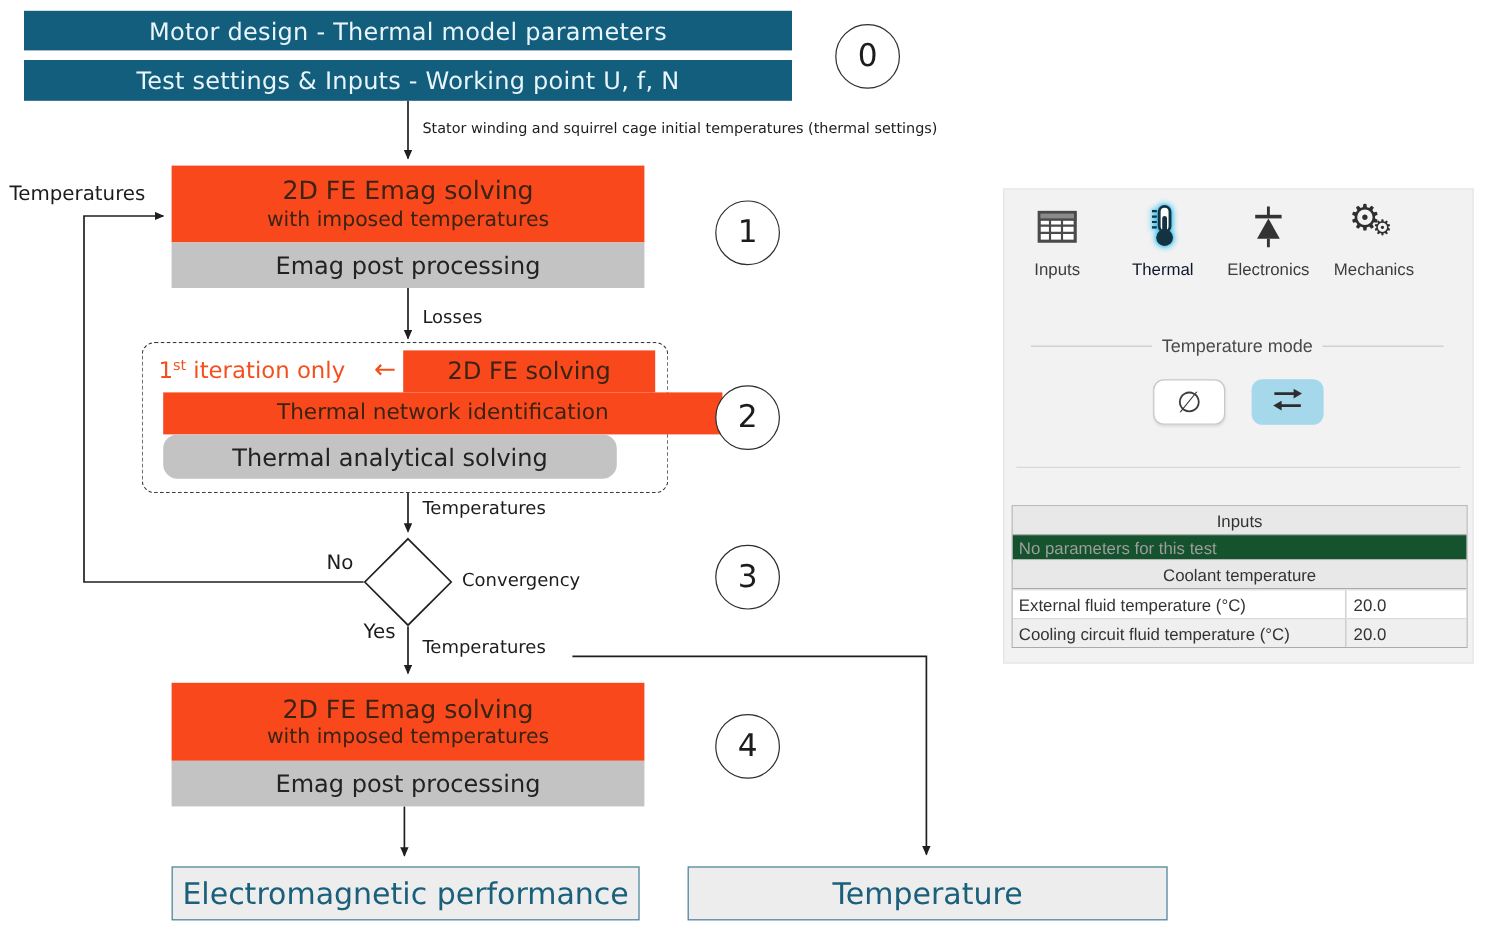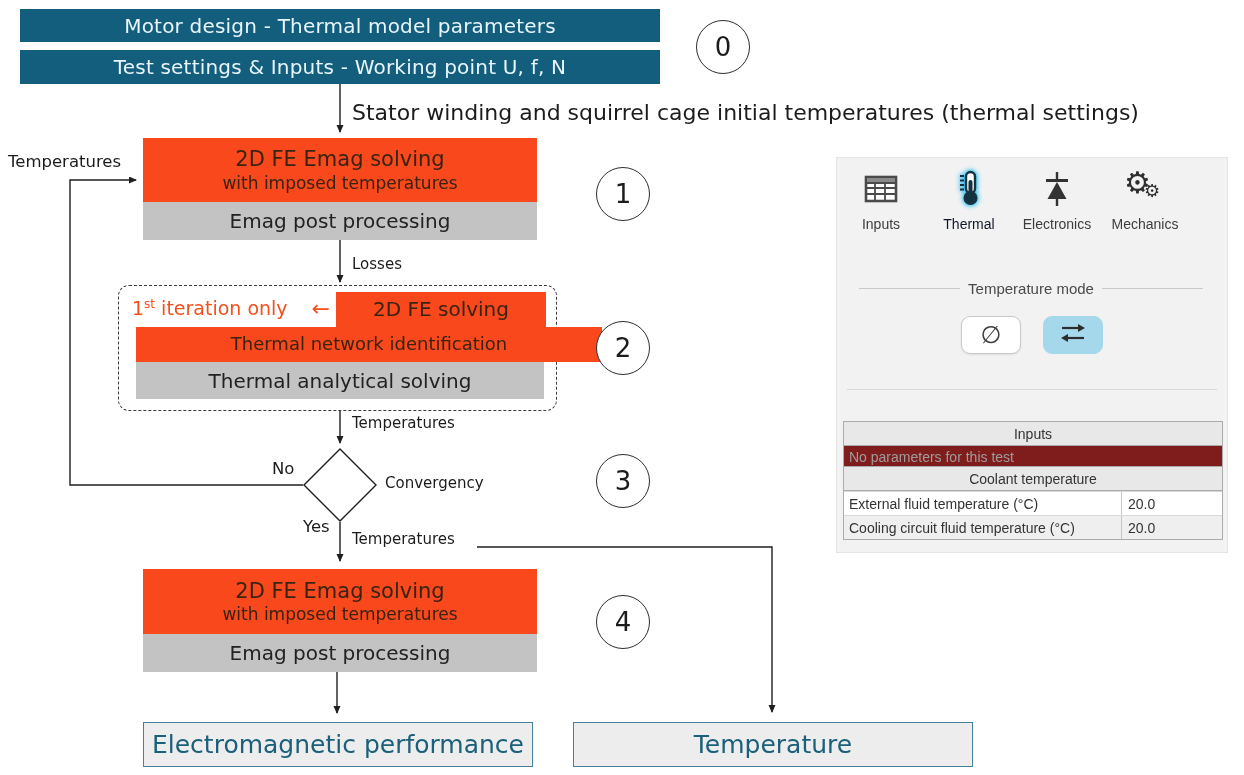--- a/index.html
+++ b/index.html
@@ -32,21 +32,21 @@
   .modebtn{position:absolute;width:58px;height:36px;border-radius:9px;display:flex;align-items:center;justify-content:center;cursor:pointer;}
   .modebtn.off{background:#ffffff;border:1px solid #c8c8c8;box-shadow:0 1px 2px rgba(0,0,0,.08);font-size:24px;color:#3d3d3d;}
   .modebtn.on{background:#a6d8ec;border:1px solid #a6d8ec;}
   .sep2{position:absolute;left:10px;right:10px;top:231px;height:1px;background:#d8d8d8;}
   .ptable{position:absolute;left:6px;width:378px;border:1px solid #ababab;background:#fff;font-size:14px;}
   .pthead{height:23px;background:#e8e8e8;border-bottom:1px solid #ababab;display:flex;align-items:center;justify-content:center;color:#333;}
   .ptrow{display:flex;height:23px;align-items:center;border-top:1px solid #d9d9d9;}
   .ptrow:first-of-type{border-top:none;}
   .ptrow .lcell{width:272px;padding-left:5px;border-right:1px solid #c6c6c6;height:100%;display:flex;align-items:center;color:#333;}
   .ptrow .vcell{flex:1;padding-left:6px;height:100%;display:flex;align-items:center;color:#333;}
-  .emptyrow{height:22px;background:#7f1d1d;color:#9d9d9d;display:flex;align-items:center;padding-left:5px;}
+  .emptyrow{height:22px;background:#14532d;color:#9d9d9d;display:flex;align-items:center;padding-left:5px;}
   .gearwrap{position:relative;width:42px;height:40px;font-family:"DejaVu Sans",sans-serif;color:#2f2f2f;}
   .gearbig{position:absolute;left:0;top:-6px;font-size:30px;}
   .gearsmall{position:absolute;left:20px;top:9px;font-size:18px;}
 </style>
 </head>
 <body>
 
 <div id="stage">
 
   <svg class="abs" style="left:0;top:0;pointer-events:none;" width="1244" height="775" viewBox="0 0 1244 775">
@@ -64,21 +64,21 @@
       <path d="M303,485 H70 V180 H136" marker-end="url(#arw)"></path>
       <path d="M477,547 H772 V712" marker-end="url(#arw)"></path>
       <polygon points="340,449 376,485 340,521 304,485" fill="#ffffff"></polygon>
     </g>
   </svg>
 
   <div class="abs tealbar" style="left:20px;top:9px;width:640px;height:33px;">Motor design - Thermal model parameters</div>
   <div class="abs tealbar" style="left:20px;top:50px;width:640px;height:34px;">Test settings &amp; Inputs - Working point U, f, N</div>
   <div class="abs circle" style="left:696px;top:20px;">0</div>
 
-  <div class="abs flowlabel" style="left:352px;top:100px;font-size:22px;">Stator winding and squirrel cage initial temperatures (thermal settings)</div>
+  <div class="abs flowlabel" style="left:352px;top:100px;font-size:12px;">Stator winding and squirrel cage initial temperatures (thermal settings)</div>
 
   <div class="abs orangebox" style="left:143px;top:138px;width:394px;height:64px;">
     <div style="font-size:21px;">2D FE Emag solving</div>
     <div style="font-size:17px;">with imposed temperatures</div>
   </div>
   <div class="abs graybox" style="left:143px;top:202px;width:394px;height:38px;font-size:20px;">Emag post processing</div>
   <div class="abs circle" style="left:596px;top:167px;">1</div>
 
   <div class="abs flowlabel" style="left:352px;top:255px;">Losses</div>
 
@@ -86,21 +86,21 @@
   <div class="abs notewrap" style="left:132px;top:296px;width:198px;">
     <span><span>1</span><sup>st</sup><span> iteration only</span></span>
     <span style="font-size:22px;">←</span>
   </div>
   <div class="abs orangebox" style="left:336px;top:292px;width:210px;height:35px;font-size:20px;">
     <div>2D FE solving</div>
   </div>
   <div class="abs orangebox" style="left:136px;top:327px;width:466px;height:35px;font-size:18px;">
     <div>Thermal network identification</div>
   </div>
-  <div class="abs graybox" style="left:136px;top:362px;width:408px;height:37px;font-size:20px;">Thermal analytical solving</div>
+  <div class="abs graybox" style="left:136px;top:362px;width:378px;height:37px;font-size:20px;border-radius:12px;">Thermal analytical solving</div>
   <div class="abs circle" style="left:596px;top:321px;">2</div>
 
   <div class="abs flowlabel" style="left:352px;top:414px;">Temperatures</div>
 
   <div class="abs flowlabel" style="left:272px;top:459px;font-size:16.5px;">No</div>
   <div class="abs flowlabel" style="left:385px;top:474px;">Convergency</div>
   <div class="abs flowlabel" style="left:303px;top:517px;font-size:16.5px;">Yes</div>
   <div class="abs circle" style="left:596px;top:454px;">3</div>
 
   <div class="abs flowlabel" style="left:8px;top:152px;font-size:16.5px;">Temperatures</div>

